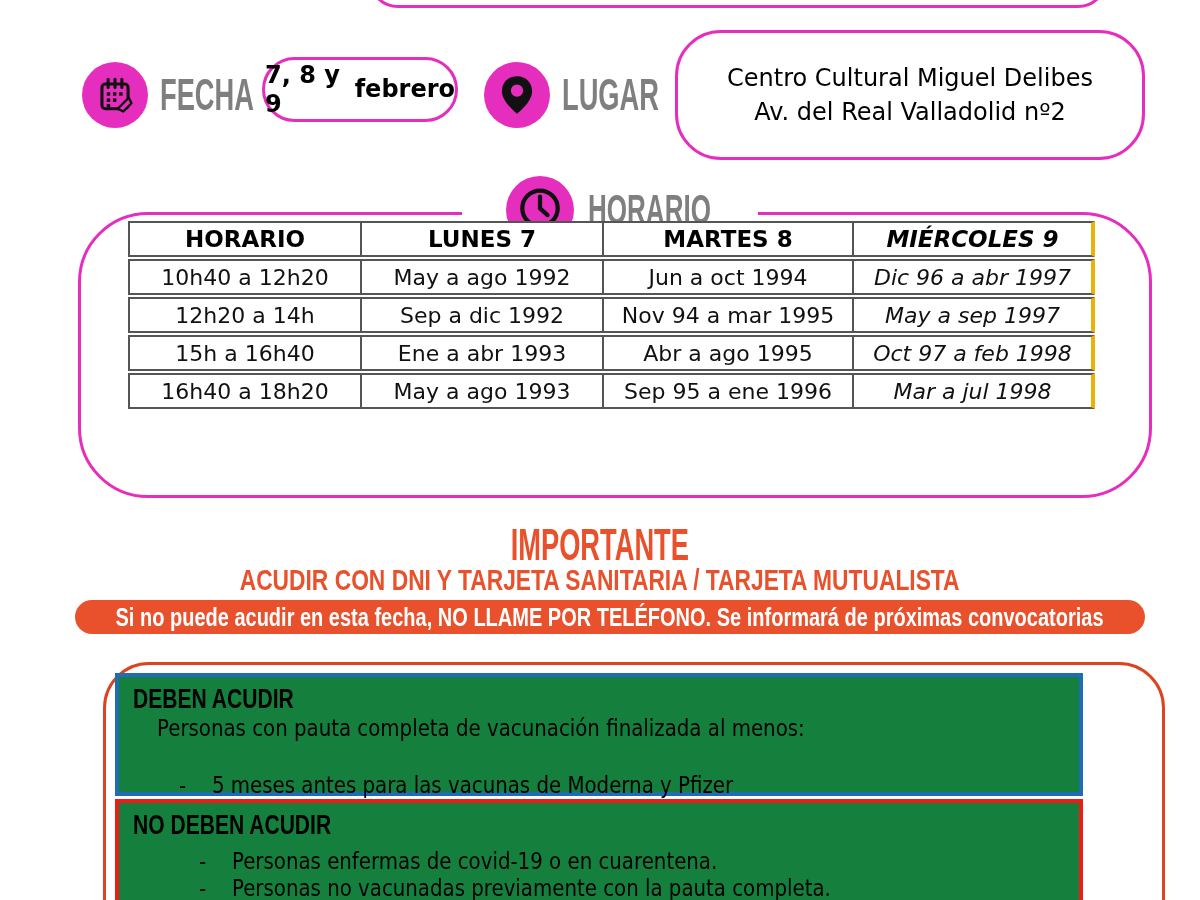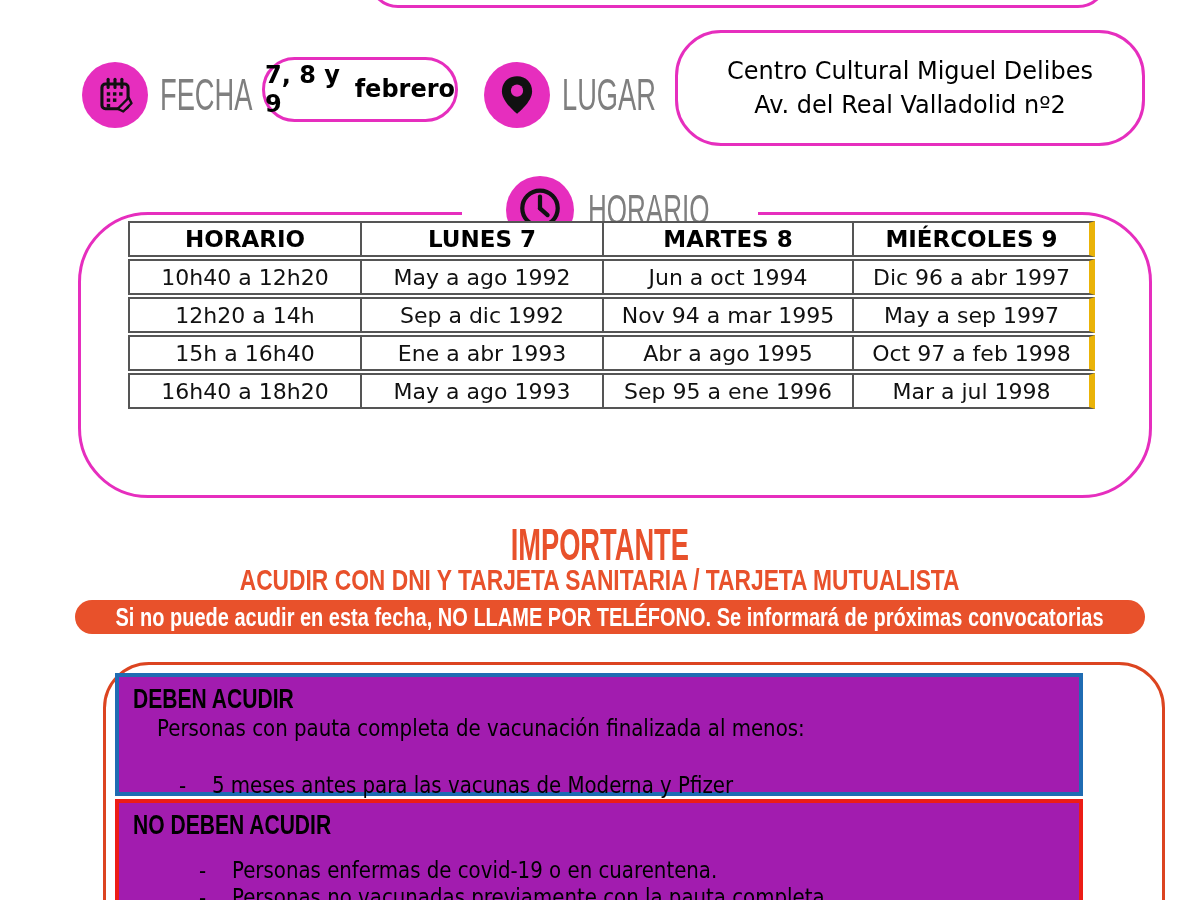--- a/index.html
+++ b/index.html
@@ -3,50 +3,50 @@
 <meta charset="utf-8">
 <style>
   html,body{margin:0;padding:0;background:#fff;}
   .page{position:relative;width:1200px;height:900px;background:#fff;overflow:hidden;
         font-family:"DejaVu Sans","Liberation Sans",sans-serif;color:#111;}
   .abs{position:absolute;}
   
   .cond{display:inline-block;transform:scaleX(.62);transform-origin:0 50%;white-space:nowrap;}
   .cond-c{display:inline-block;transform:scaleX(.72);transform-origin:50% 50%;white-space:nowrap;}
   .bcond{display:inline-block;transform:scaleX(.86);transform-origin:0 50%;white-space:nowrap;}
-  .heading{font-family:"Liberation Sans",sans-serif;font-weight:normal;color:#7F7F7F;}
+  .heading{font-family:"Liberation Sans",sans-serif;font-weight:bold;color:#7F7F7F;}
   .icon-circle{border-radius:50%;background:#E62EBE;display:flex;align-items:center;justify-content:center;}
   
   .m-outline{border:3px solid #E62EBE;border-radius:34px;box-sizing:border-box;background:#fff;}
   .top-partial{left:368px;top:-60px;width:740px;height:68px;border-radius:30px;background:transparent;}
   .date-pill{left:262px;top:57px;width:196px;height:65px;border-radius:33px;
              display:flex;flex-direction:row;align-items:center;justify-content:center;
              font-weight:bold;font-size:24px;line-height:29px;color:#000;}
-  .addr-box{left:675px;top:30px;width:470px;height:116px;border-radius:46px;
+  .addr-box{left:675px;top:30px;width:470px;height:130px;border-radius:46px;
             display:flex;flex-direction:column;align-items:center;justify-content:center;
             font-size:24px;line-height:34px;color:#000;text-align:center;}
   .horario-rect{left:78px;top:212px;width:1074px;height:286px;border:3.5px solid #E62EBE;
                 border-radius:70px;box-sizing:border-box;background:transparent;}
   .mask{background:#fff;}
   
   table.sched{border-collapse:separate;border-spacing:0 2px;table-layout:fixed;width:967px;}
   table.sched th,table.sched td{border-top:2px solid #555;border-bottom:2px solid #555;border-left:2px solid #555;
        text-align:center;height:30px;padding:1px 0;background:#fff;overflow:hidden;}
-  table.sched th:last-child,table.sched td:last-child{border-right:6px solid #eab308;}
+  table.sched th:last-child,table.sched td:last-child{border-right:4px solid #eab308;font-style:italic;}
   table.sched th{font-size:23px;font-weight:bold;color:#000;}
   table.sched td{font-size:22px;color:#111;}
   
   .orange-title{width:1200px;text-align:center;font-family:"Liberation Sans",sans-serif;
                 font-weight:bold;color:#E8512B;}
   .banner{left:75px;top:600px;width:1070px;height:34px;border-radius:18px;background:#E8512B;
           display:flex;align-items:center;justify-content:center;}
   .banner span{color:#fff;font-family:"Liberation Sans",sans-serif;font-weight:bold;font-size:25px;}
   .bottom-rect{left:103px;top:662px;width:1062px;height:300px;border:3.5px solid #DC4420;
                border-radius:46px;box-sizing:border-box;}
-  .rule-box{box-sizing:border-box;background:#a21caf;padding:7px 0 0 14px;}
+  .rule-box{box-sizing:border-box;background:#15803d;padding:7px 0 0 14px;}
   .blue-box{left:115px;top:673px;width:968px;height:123px;border:4px solid #1F6CB3;}
   .red-box{left:115px;top:799px;width:968px;height:135px;border:4px solid #EC1C16;}
   .box-title{font-family:"Liberation Sans",sans-serif;font-weight:bold;font-size:27px;color:#000;line-height:30px;}
   .box-title .t{display:inline-block;transform:scaleX(.78);transform-origin:0 50%;white-space:nowrap;}
   .box-line{font-size:23px;line-height:25px;color:#000;margin-top:2px;}
   .indent1{margin-left:24px;} .indent2{margin-left:46px;margin-top:32px;} .indent3{margin-left:66px;}
   .dash-gap{margin-left:30px;}
   svg{display:block;}
 </style>
 </head>
@@ -179,21 +179,21 @@
     </div>
     <div class="box-line indent2">
       <span class="bcond"><span>-</span><span class="dash-gap">5 meses antes para las vacunas de Moderna y Pfizer</span></span>
     </div>
   </div>
 
   <div class="abs rule-box red-box">
     <div class="box-title">
       <span class="t">NO DEBEN ACUDIR</span>
     </div>
-    <div class="box-line indent3" style="margin-top:18px;">
+    <div class="box-line indent3" style="margin-top:9px;">
       <span class="bcond"><span>-</span><span class="dash-gap">Personas enfermas de covid-19 o en cuarentena.</span></span>
     </div>
     <div class="box-line indent3">
       <span class="bcond"><span>-</span><span class="dash-gap">Personas no vacunadas previamente con la pauta completa.</span></span>
     </div>
     <div class="box-line indent3">
       <span class="bcond"><span>-</span><span class="dash-gap">Personas que hayan pasado la enfermedad en los últimos 4 meses (se convocará más tarde)</span></span>
     </div>
   </div>
 

